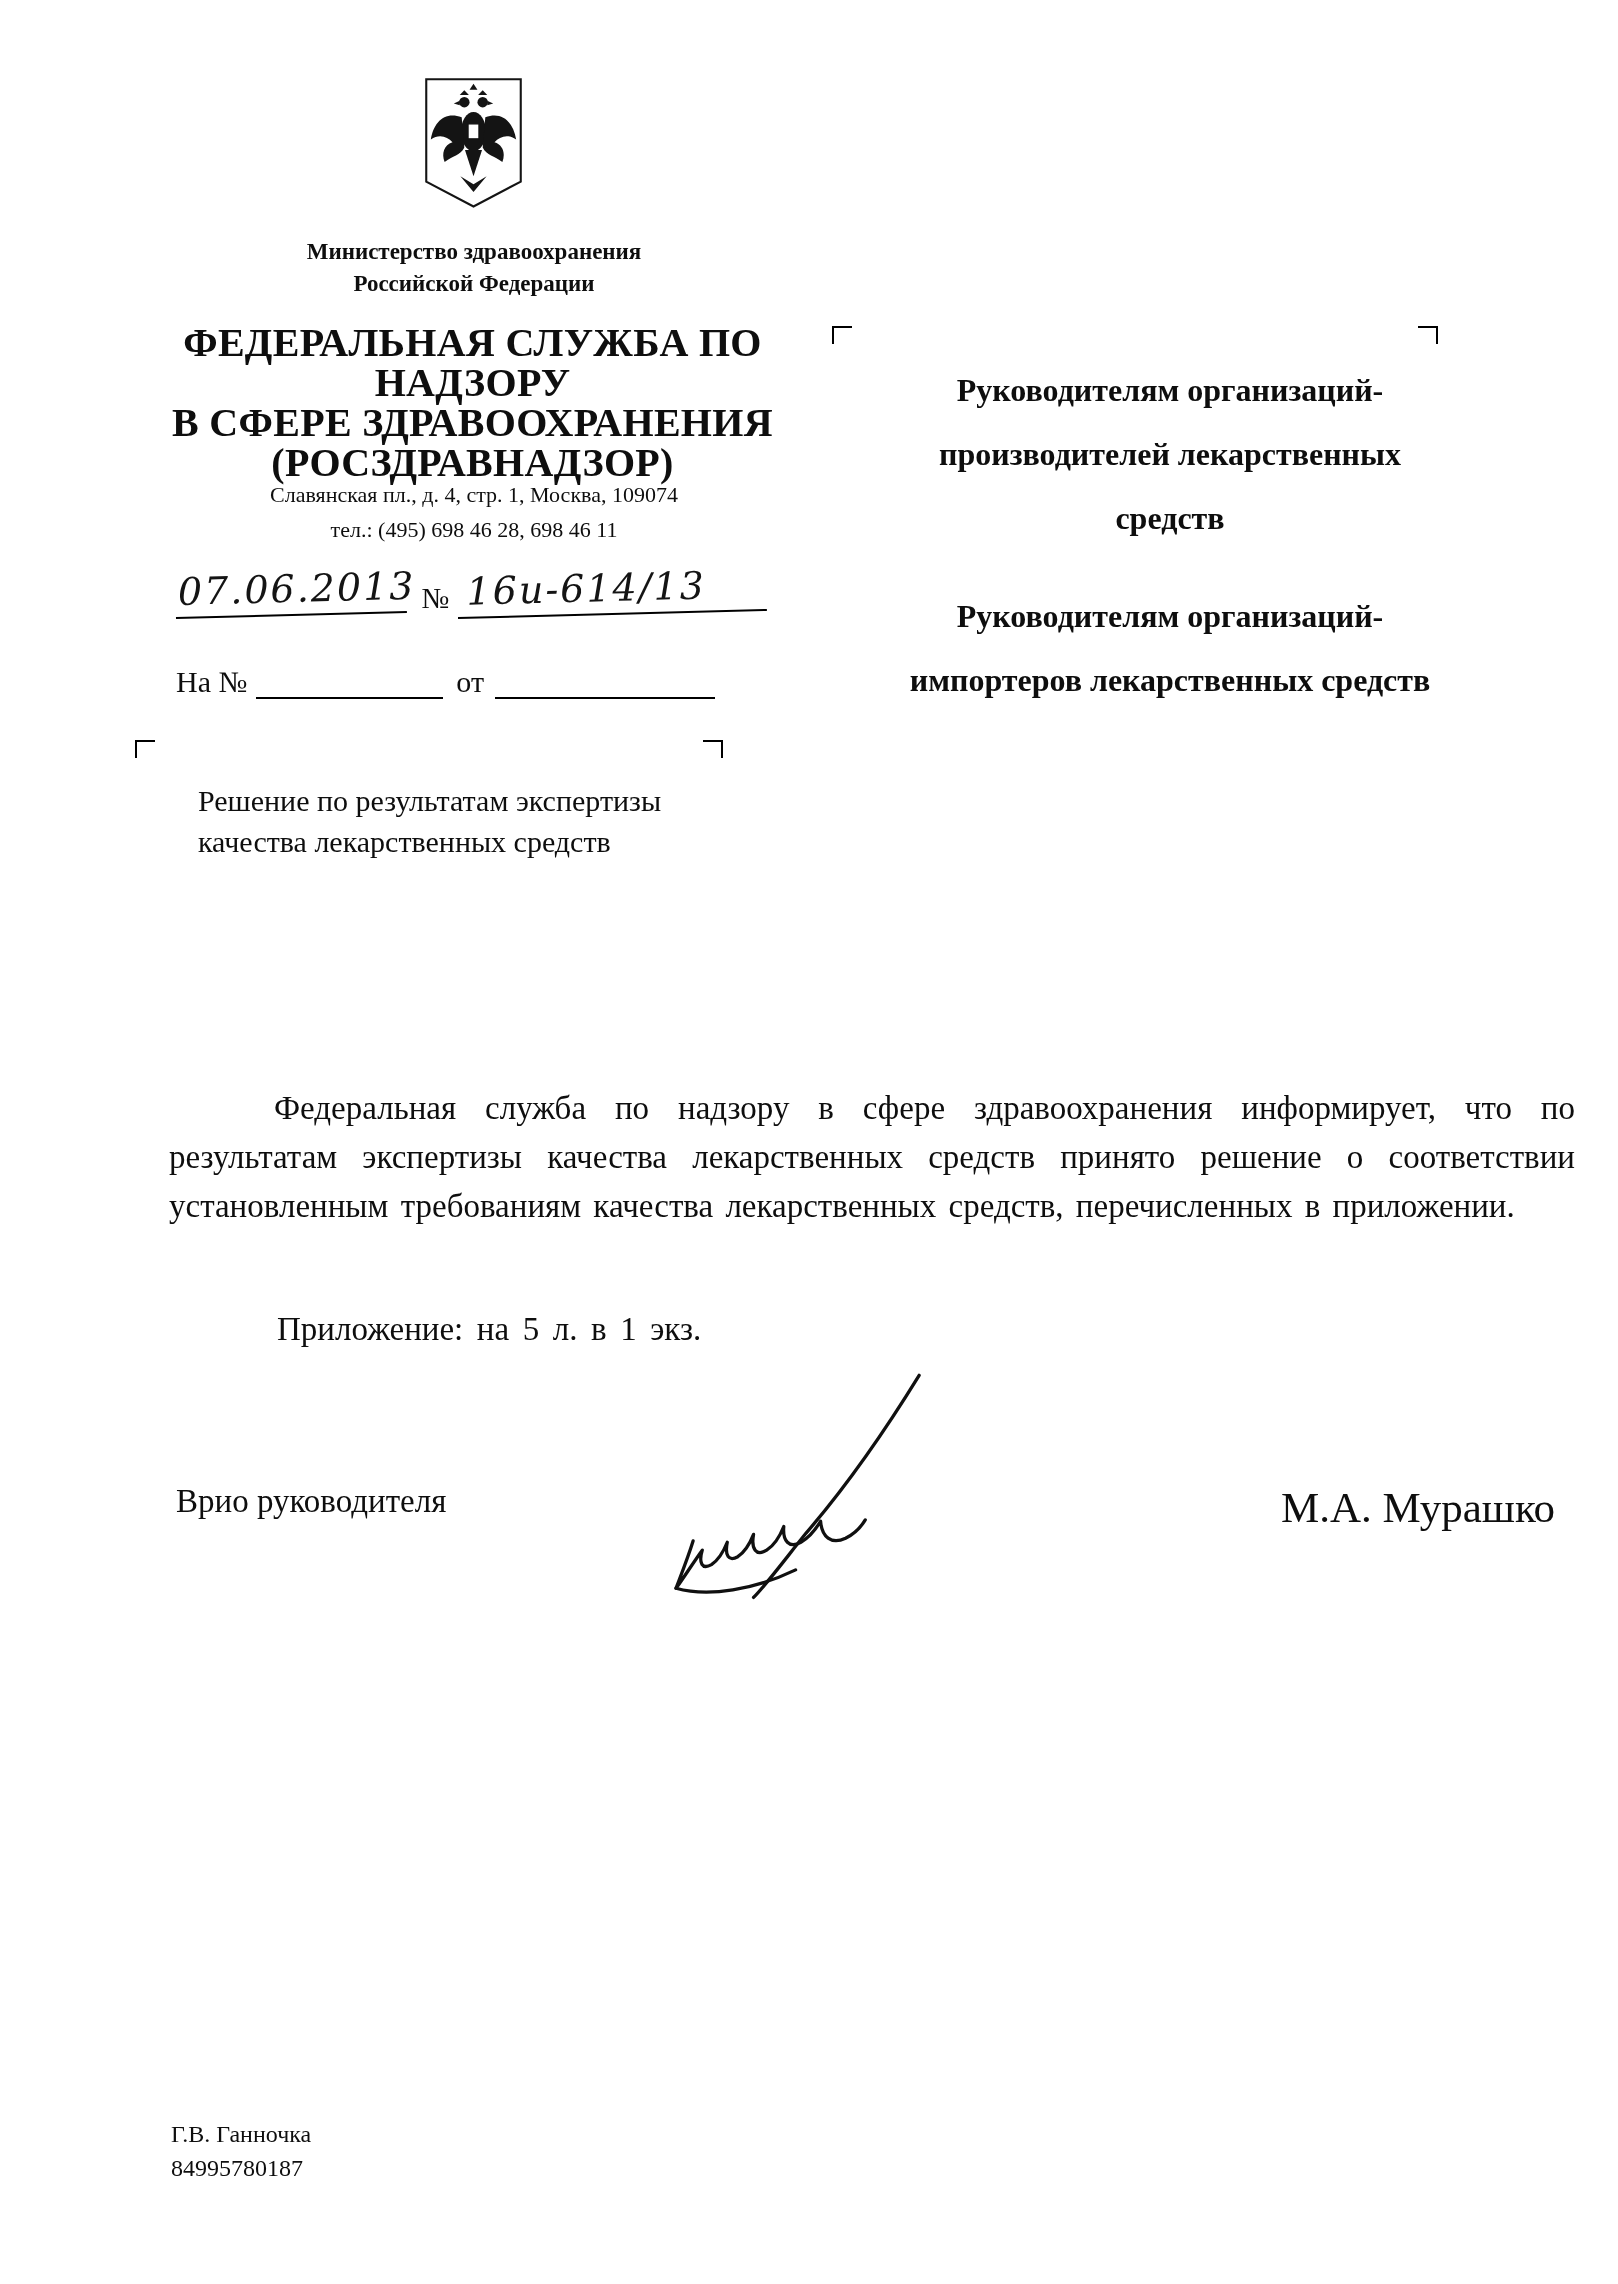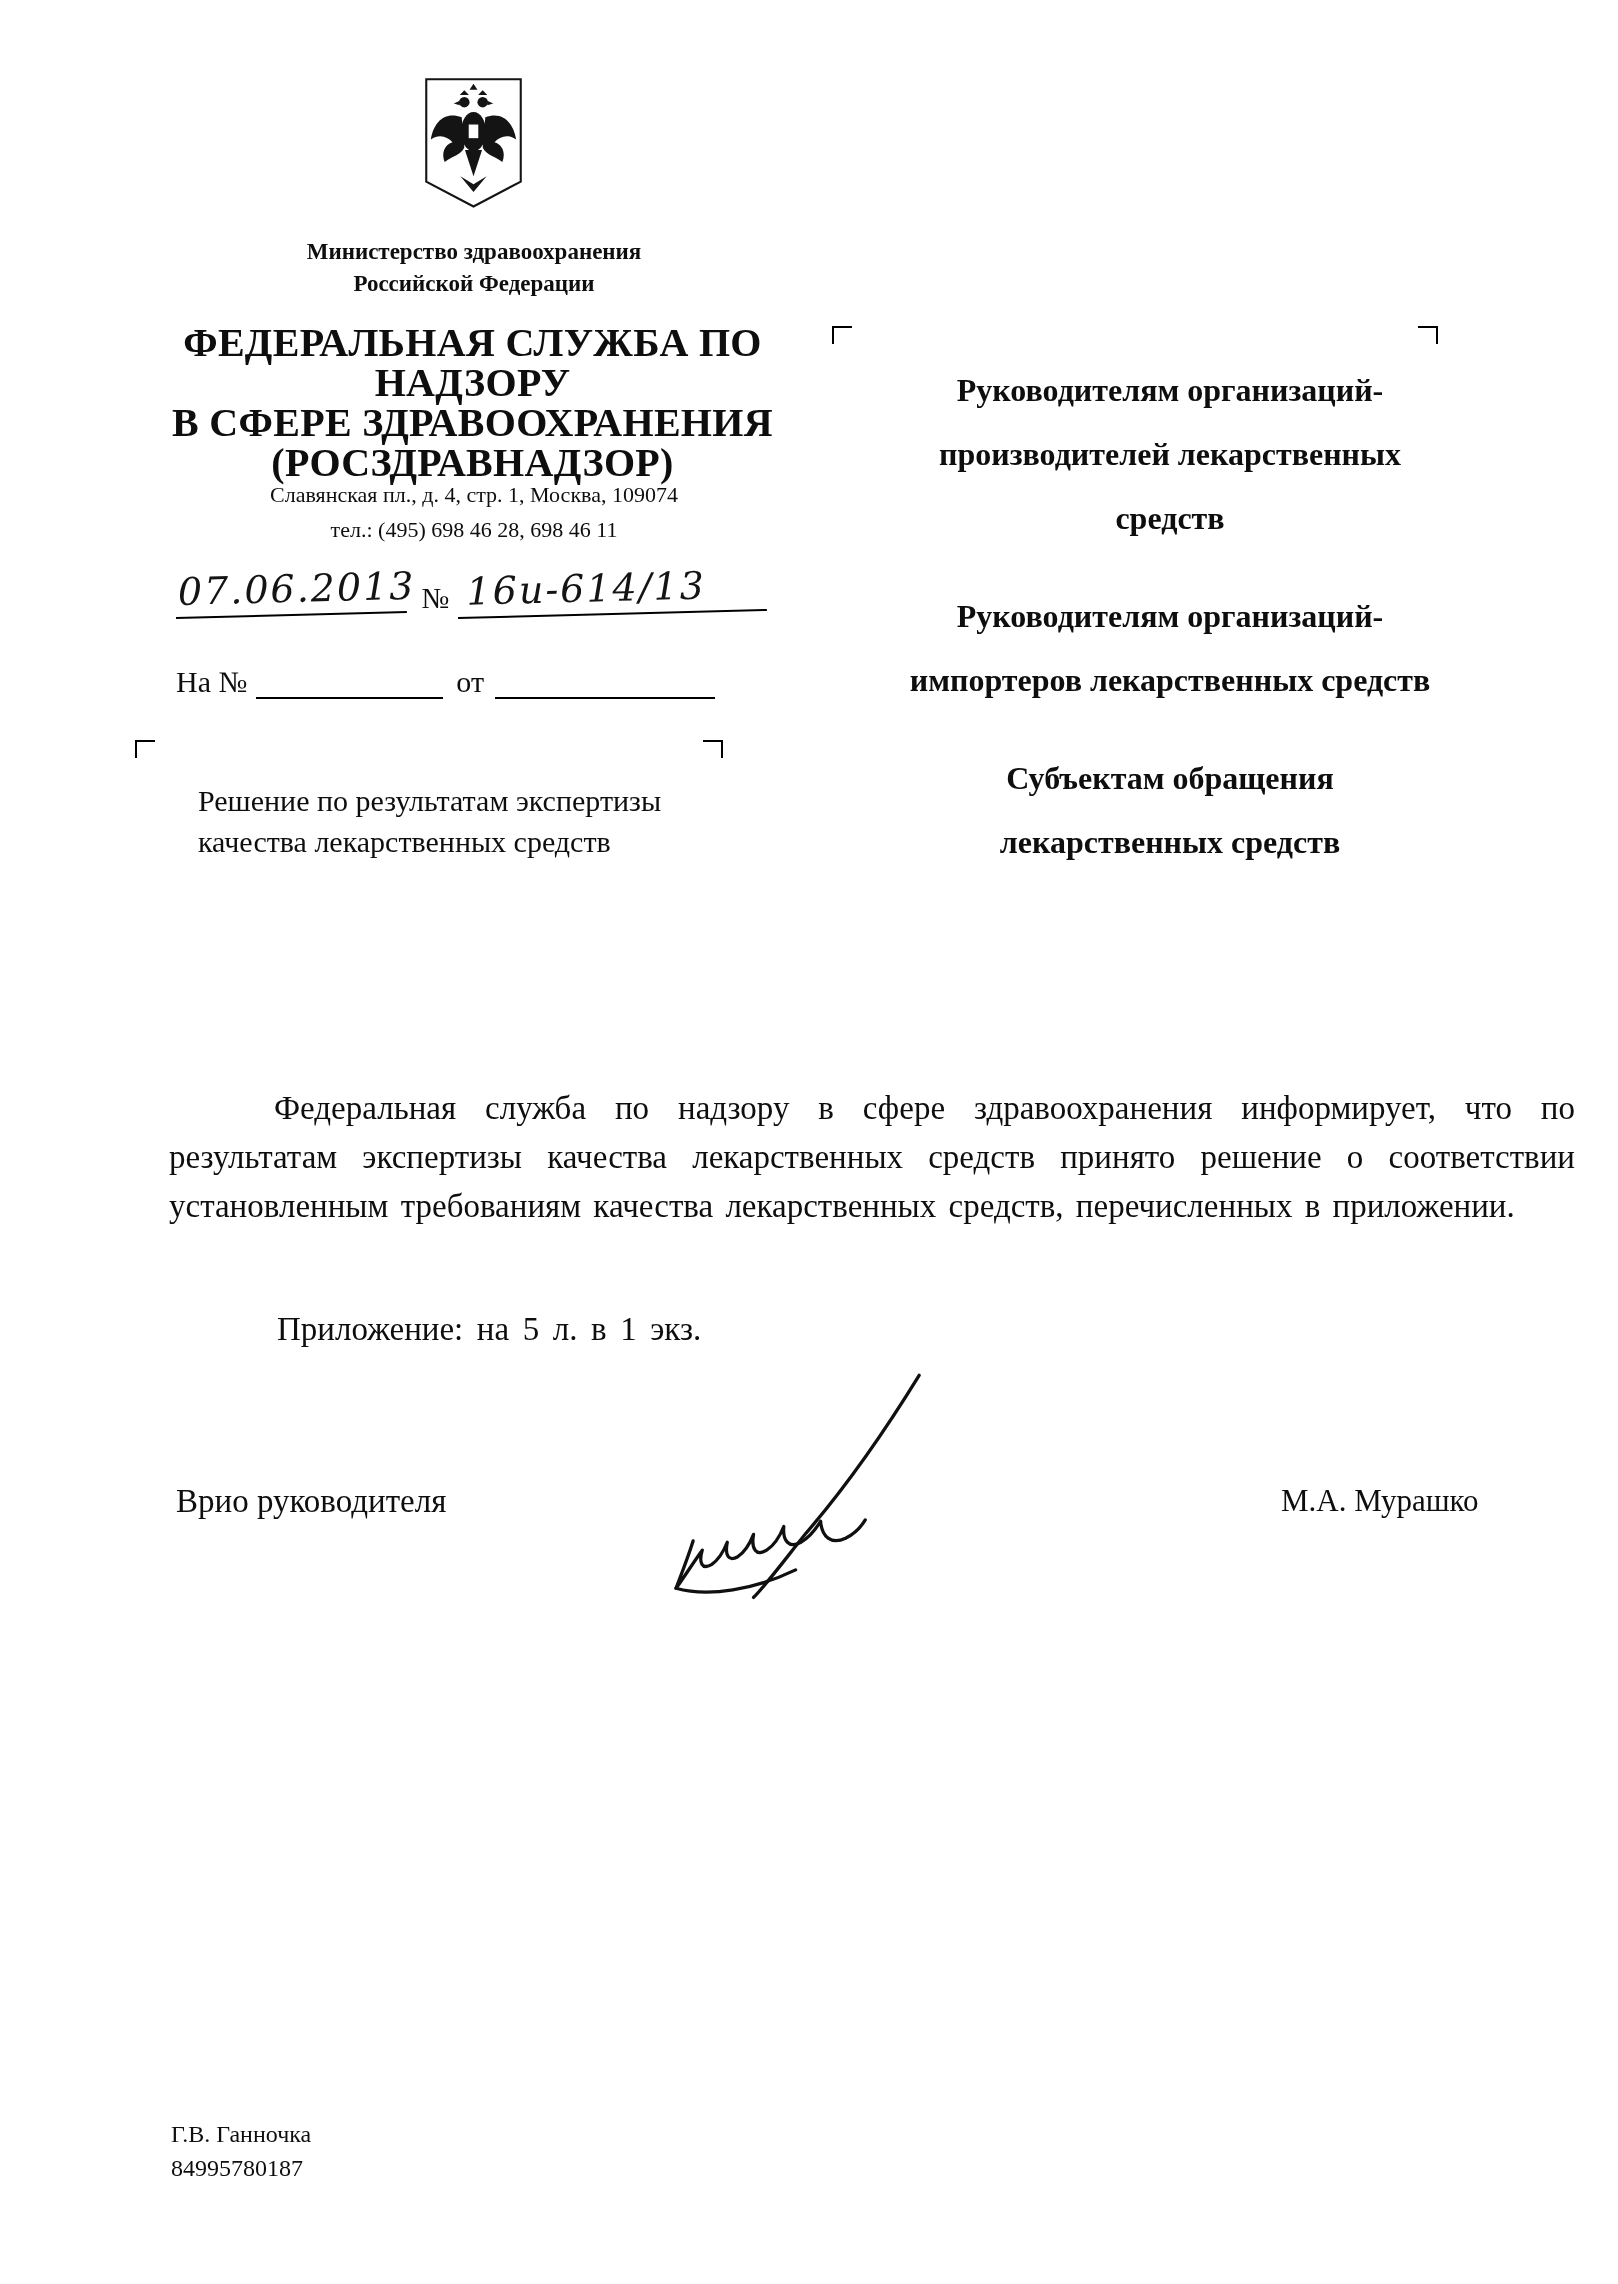--- a/index.html
+++ b/index.html
@@ -92,21 +92,21 @@
     word-spacing: 4px;
   }
   .attachment {
     left: 241px; top: 1311px;
     font-size: 33px;
     word-spacing: 5.3px;
   }
 
   
   .sig-position { left: 140px; top: 1483px; font-size: 33px; }
-  .sig-name     { left: 1245px; top: 1483px; font-size: 31px; }
+  .sig-name     { left: 1245px; top: 1483px; font-size: 43px; }
   .sig-autograph { left: 594px; top: 1366px; width: 368px; height: 250px; }
 
   
   .footer {
     left: 135px; top: 2117px;
     font-size: 24px; line-height: 34px;
   }
 </style>
 </head>
 <body>
@@ -165,22 +165,20 @@
 
   <span class="bracket bracket-l" style="left:832px; top:326px;"></span>
   <span class="bracket bracket-r" style="left:1418px; top:326px;"></span>
 
   <div class="abs addressees">
     <div class="addressee">Руководителям организаций-
 производителей лекарственных
 средств</div>
     <div class="addressee">Руководителям организаций-
 импортеров лекарственных средств</div>
-    <div class="addressee">Субъектам обращения
-лекарственных средств</div>
   </div>
 
   <div class="abs body-paragraph">Федеральная служба по надзору в сфере здравоохранения информирует, что по результатам экспертизы качества лекарственных средств принято решение о соответствии установленным требованиям качества лекарственных средств, перечисленных в приложении.</div>
 
   <div class="abs attachment">Приложение: на  5  л. в  1  экз.</div>
 
   <div class="abs sig-position">Врио руководителя</div>
 
   <div class="abs sig-autograph">
     <svg width="368" height="250" viewBox="0 0 560 380" xmlns="http://www.w3.org/2000/svg">

